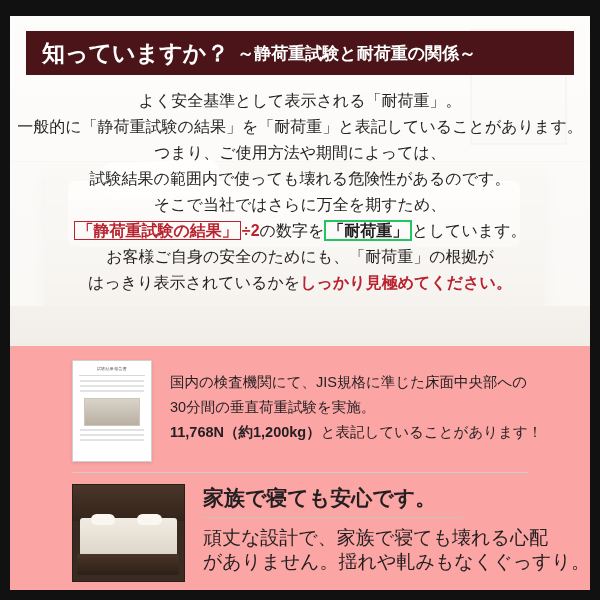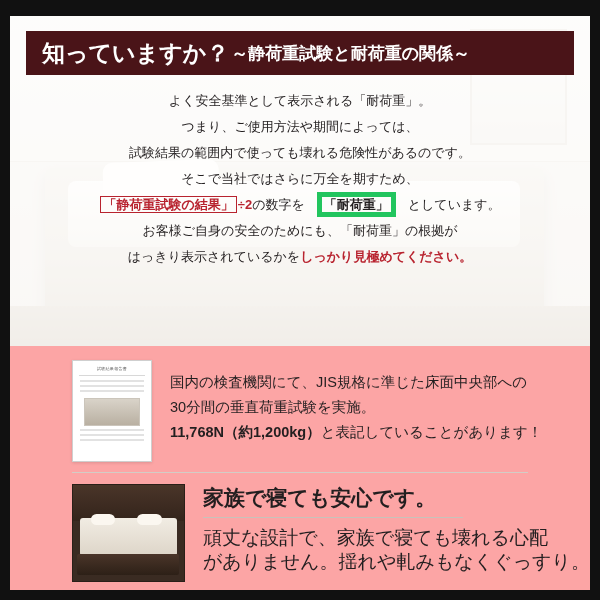--- a/index.html
+++ b/index.html
@@ -143,54 +143,54 @@
     color: #ffffff;
     font-size: 23px;
     font-weight: bold;
     letter-spacing: 0px;
     white-space: nowrap;
   }
   .banner-sub {
     color: #ffffff;
     font-size: 17px;
     font-weight: bold;
-    margin-left: 2px;
+    margin-left: 8px;
     white-space: nowrap;
   }
 
   
   .lines {
     position: absolute;
     left: 10px;
     top: 88px;
     width: 580px;
     text-align: center;
   }
   .line {
-    font-size: 13px;
+    font-size: 16px;
     line-height: 26px;
     color: #231f20;
     white-space: nowrap;
     font-weight: normal;
   }
   .line.bold { font-weight: bold; }
   .red { color: #b8232f; font-weight: bold; }
   .redbox {
     color: #b8232f;
     font-weight: bold;
     border: 1px solid #b8232f;
     padding: 0 2px;
     margin: 4px 1px;
   }
   .blackbox {
     color: #231f20;
     font-weight: bold;
-    border: 5px solid #22c55e;
+    border: 2px solid #22c55e;
     padding: 0 2px;
-    margin: 0 12px;
+    margin: 0 0;
   }
 
   
   .mid {
     position: absolute;
     left: 10px;
     top: 356px;
     width: 580px;
     height: 110px;
     display: flex;
@@ -359,20 +359,23 @@
   <div class="banner">
     <span class="banner-title">知っていますか？</span>
     <span class="banner-sub">～静荷重試験と耐荷重の関係～</span>
   </div>
 
   <div class="lines">
     <div class="line">
       <span>よく安全基準として表示される「耐荷重」。</span>
     </div>
     <div class="line">
+      <span>一般的に「静荷重試験の結果」を「耐荷重」と表記していることがあります。</span>
+    </div>
+    <div class="line">
       <span>つまり、ご使用方法や期間によっては、</span>
     </div>
     <div class="line">
       <span>試験結果の範囲内で使っても壊れる危険性があるのです。</span>
     </div>
     <div class="line">
       <span>そこで当社ではさらに万全を期すため、</span>
     </div>
     <div class="line">
       <span class="redbox">「静荷重試験の結果」</span><span class="red">÷2</span><span>の数字を</span><span class="blackbox">「耐荷重」</span><span>としています。</span>

